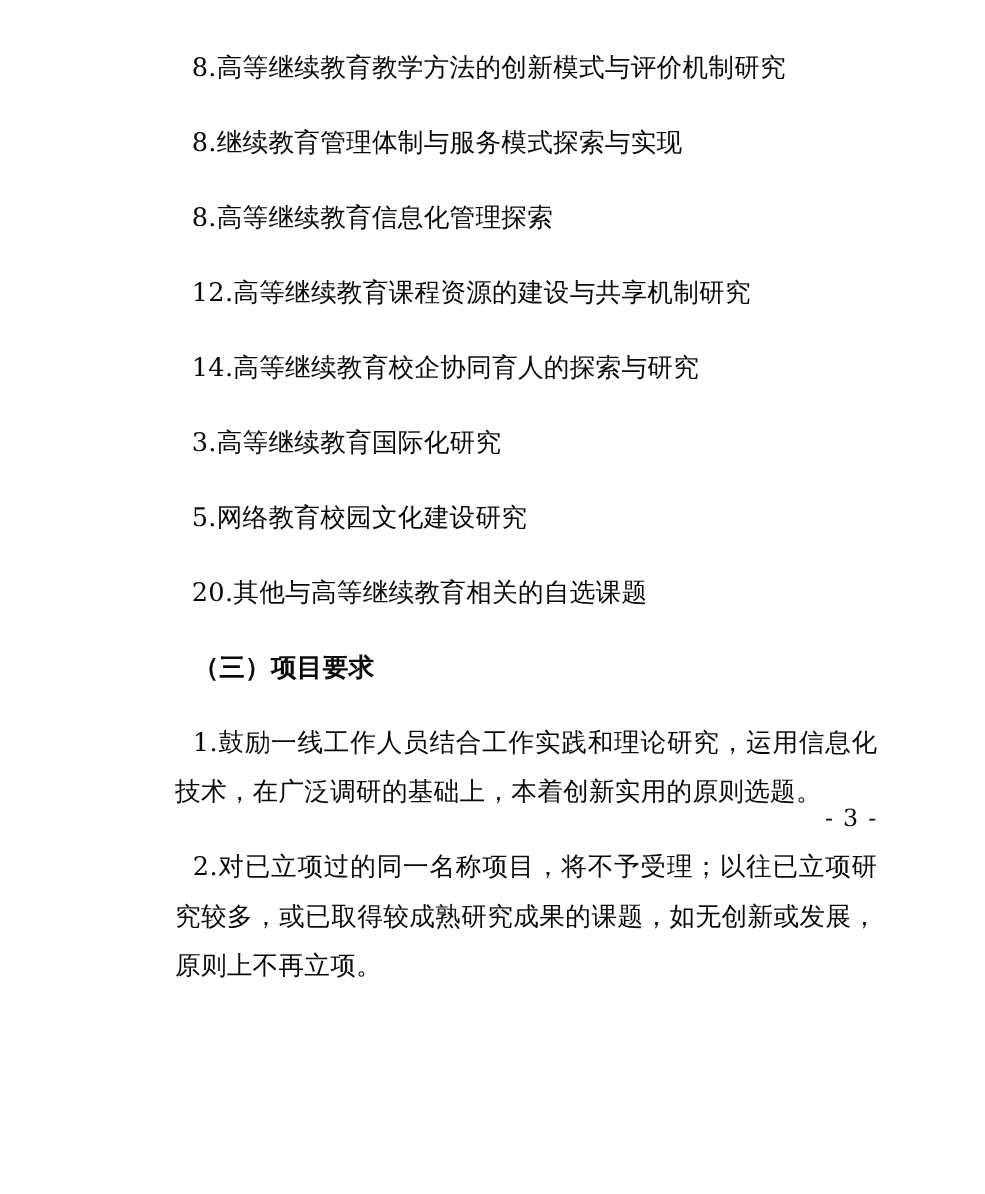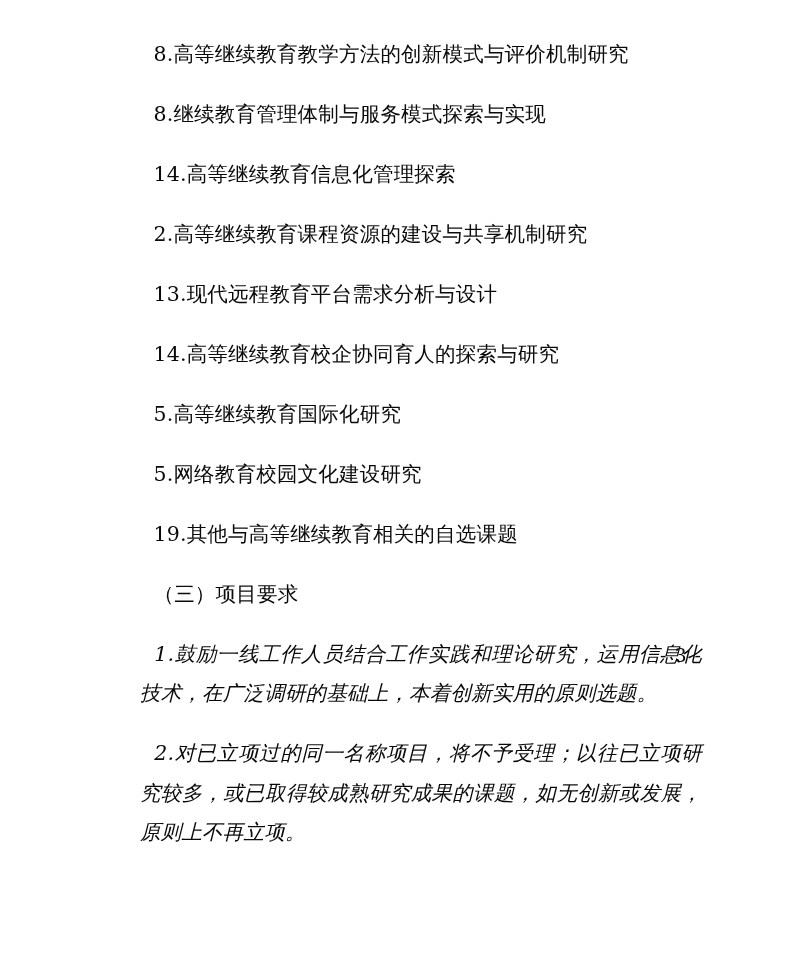--- a/index.html
+++ b/index.html
@@ -29,52 +29,50 @@
     white-space: pre-wrap;
     word-break: break-all;
     text-align: justify;
     text-justify: inter-ideograph;
   }
   
   .item {
     text-indent: 0;
   }
   .heading {
-    font-weight: normal;
+    font-weight: bold;
     text-indent: 0;
   }
   .para {
     text-indent: 0;
-    font-style: italic;
   }
   .footer {
     position: absolute;
     left: 0;
     right: 86px;
     bottom: 14px;
     text-align: right;
     font-size: 19px;
     line-height: 24px;
     font-family: "DejaVu Serif", "Liberation Serif", serif;
     letter-spacing: 1px;
   }
 </style>
 </head>
 <body>
 
 <div class="page">
   <div class="body">
     <p class="line item">  8.高等继续教育教学方法的创新模式与评价机制研究</p>
     <p class="line item">  8.继续教育管理体制与服务模式探索与实现</p>
-    <p class="line item">  14.高等继续教育信息化管理探索</p>
-    <p class="line item">  2.高等继续教育课程资源的建设与共享机制研究</p>
-    <p class="line item">  13.现代远程教育平台需求分析与设计</p>
+    <p class="line item">  8.高等继续教育信息化管理探索</p>
+    <p class="line item">  12.高等继续教育课程资源的建设与共享机制研究</p>
     <p class="line item">  14.高等继续教育校企协同育人的探索与研究</p>
-    <p class="line item">  5.高等继续教育国际化研究</p>
+    <p class="line item">  3.高等继续教育国际化研究</p>
     <p class="line item">  5.网络教育校园文化建设研究</p>
-    <p class="line item">  19.其他与高等继续教育相关的自选课题</p>
+    <p class="line item">  20.其他与高等继续教育相关的自选课题</p>
     <p class="line heading">  （三）项目要求</p>
     <p class="line para">  1.鼓励一线工作人员结合工作实践和理论研究，运用信息化技术，在广泛调研的基础上，本着创新实用的原则选题。</p>
     <p class="line para">  2.对已立项过的同一名称项目，将不予受理；以往已立项研究较多，或已取得较成熟研究成果的课题，如无创新或发展，原则上不再立项。</p>
 
   </div>
   <div class="footer">- 3 -</div>
 </div>
 
 </body></html>

